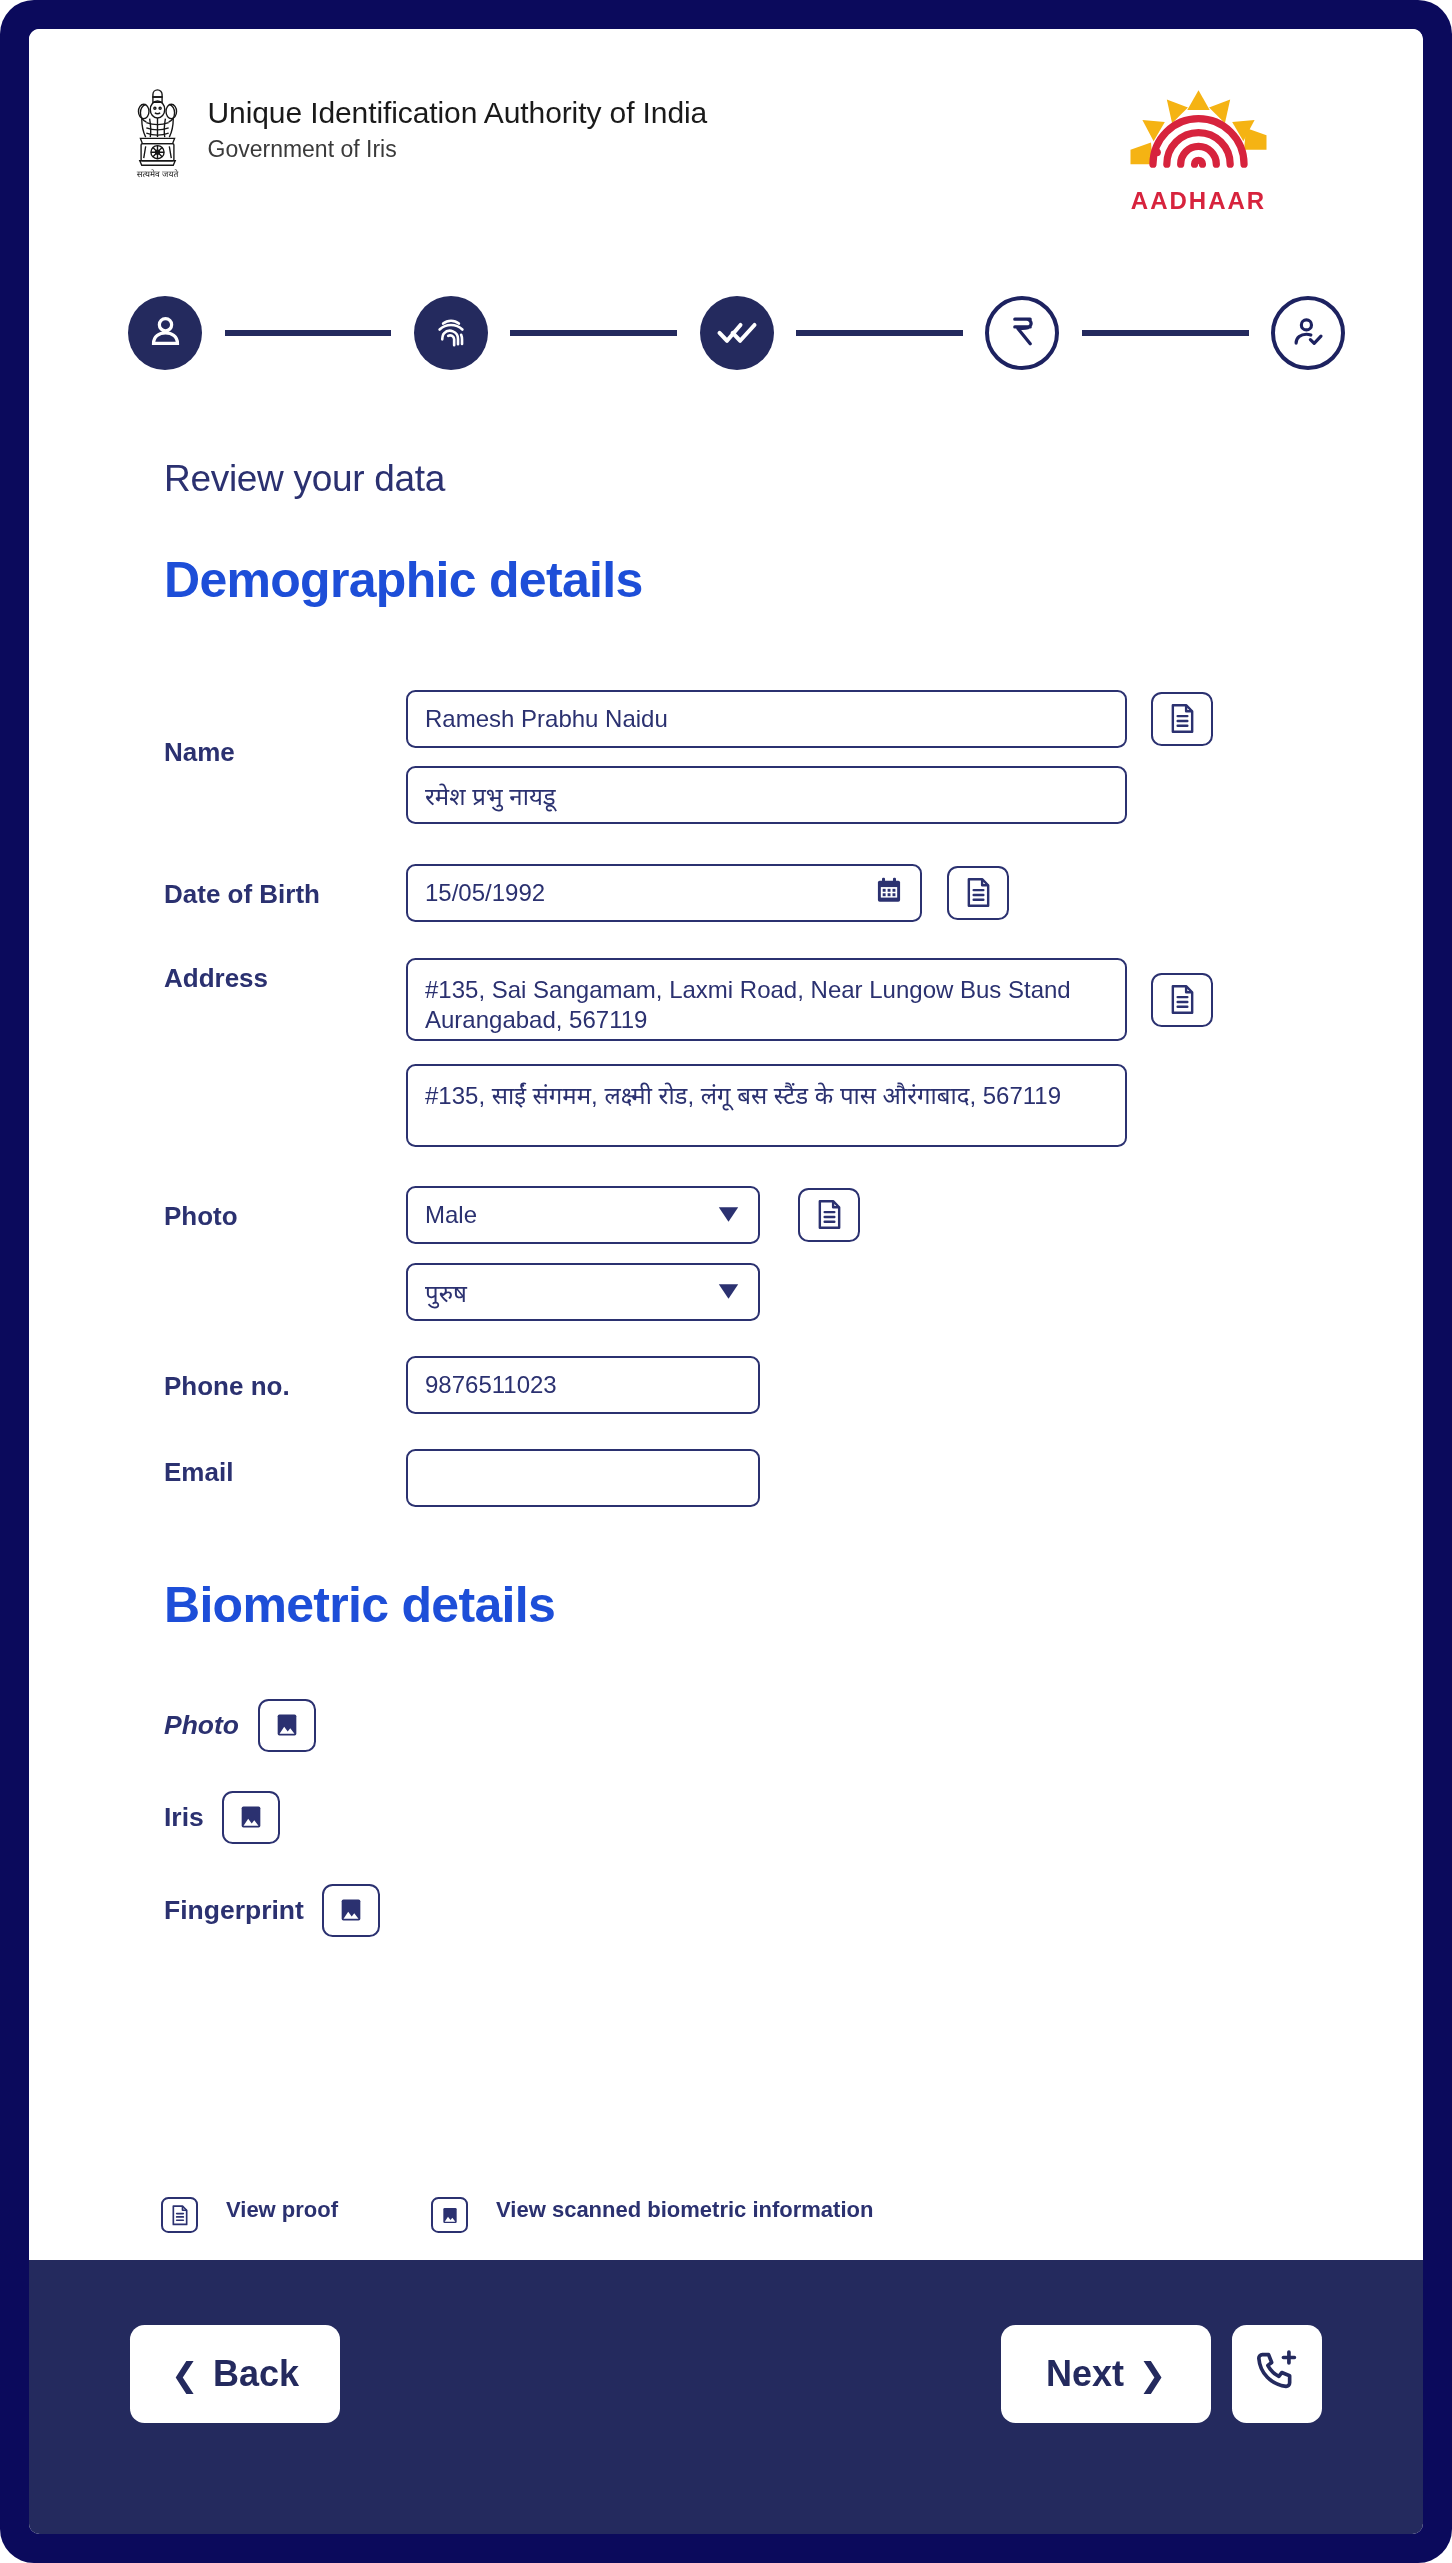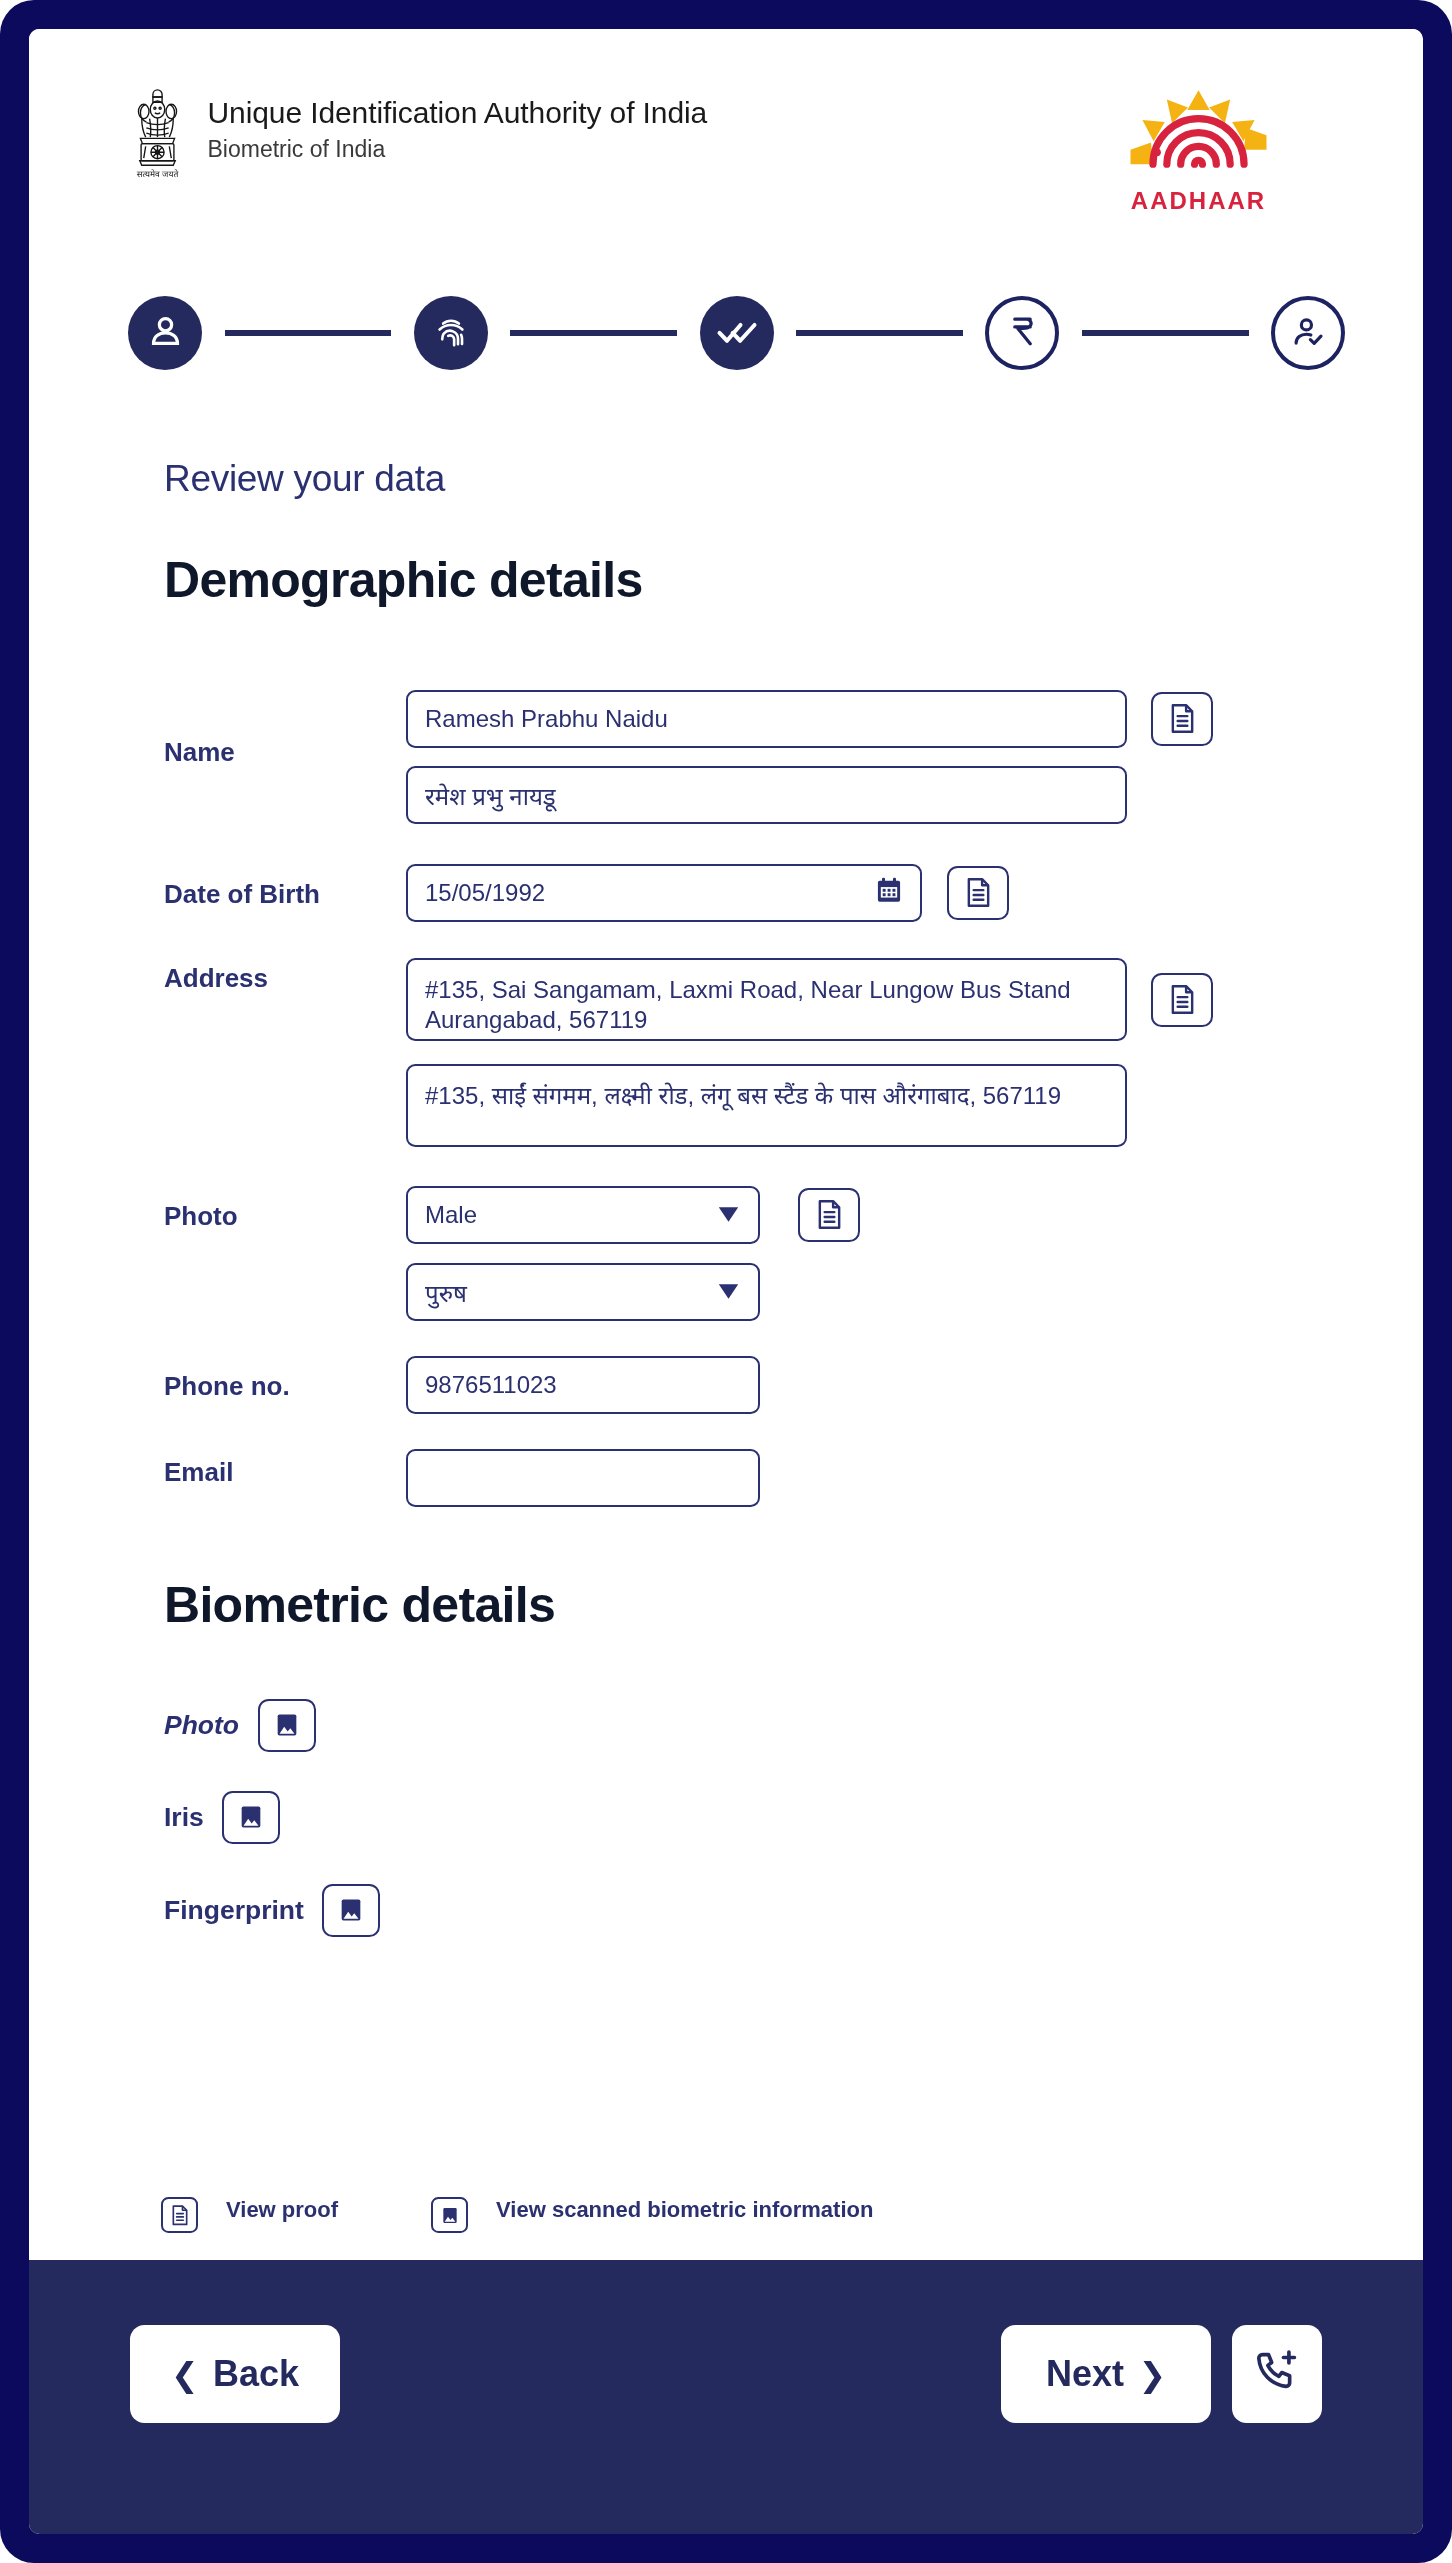--- a/index.html
+++ b/index.html
@@ -127,21 +127,21 @@
     font-size: 37px;
     color: #2b3170;
     letter-spacing: -0.3px;
   }
 
   .section-title {
     position: absolute;
     left: 135px;
     font-size: 50px;
     font-weight: bold;
-    color: #0f172a;
+    color: #1d4ed8;
     letter-spacing: -0.7px;
   }
   #demo-title { top: 522px; }
   #bio-title  { top: 1547px; }
 
   .form-label {
     position: absolute;
     font-size: 26px;
     font-weight: bold;
     color: #2b3170;
@@ -278,21 +278,21 @@
                 <circle cx="48" cy="105" r="3"></circle>
                 <path d="M48 95v20M38 105h20M41 98l14 14M55 98L41 112"></path>
                 <path d="M30 96l-3 18M66 96l3 18"></path>
                 <path d="M21 118h54l-3 7H24z"></path>
               </g>
               <text x="48" y="143" font-family="'Liberation Sans',sans-serif" font-size="13" fill="#161616" text-anchor="middle">सत्यमेव जयते</text>
             </svg>
           </span>
           <div class="org-text">
             <div class="org-title">Unique Identification Authority of India</div>
-            <div class="org-sub">Biometric of India</div>
+            <div class="org-sub">Government of Iris</div>
           </div>
         </div>
 
         <div class="aadhaar-logo">
           <span>
             <svg width="165" height="99" viewBox="0 0 250 150" aria-hidden="true">
               <g fill="#f5b313">
                 <path d="M125 2l17 30h-34z"></path>
                 <path d="M77 16l32 12-24 24z"></path>
                 <path d="M173 16l-8 36-24-24z"></path>

